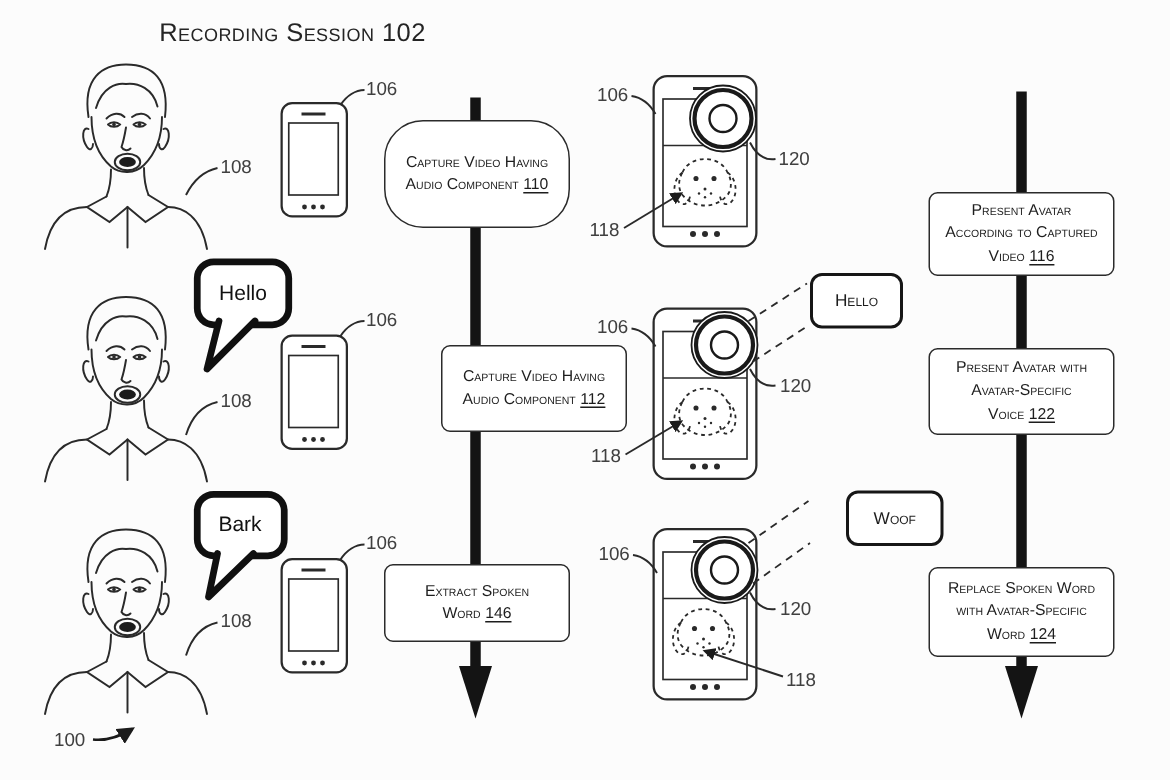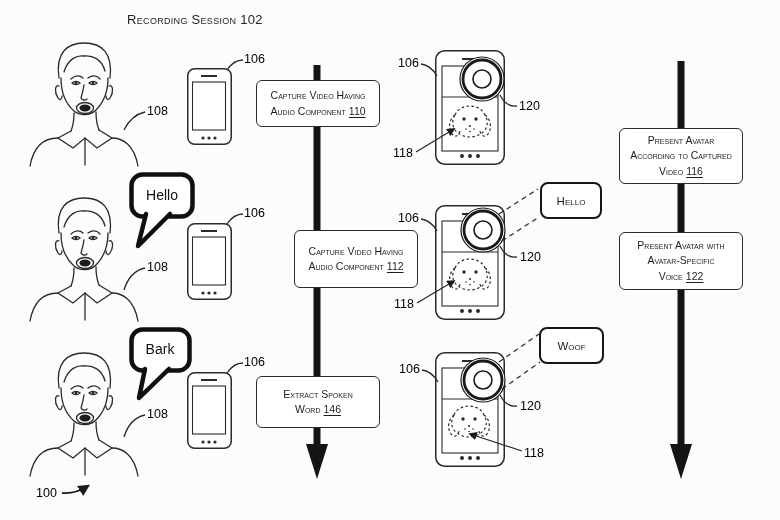--- a/index.html
+++ b/index.html
@@ -1,29 +1,29 @@
 <!DOCTYPE html>
 <html><head>
 <meta charset="utf-8">
 <style>
   html,body{margin:0;padding:0;background:#e9e9e9;}
   #fig{position:relative;width:780px;height:520px;background:#fcfcfc;overflow:hidden;
        font-family:"Liberation Sans",sans-serif;color:#1f1f1f;}
   #art{position:absolute;left:0;top:0;z-index:1;}
   .txt{position:absolute;z-index:3;}
-  .title{font-variant:small-caps;font-size:13px;letter-spacing:.3px;text-align:center;color:#242424;}
+  .title{font-variant:small-caps;font-size:17px;letter-spacing:.3px;text-align:center;color:#242424;}
   .fbox{position:absolute;z-index:2;width:124px;box-sizing:border-box;background:#fff;
         border:1.5px solid #2b2b2b;border-radius:6px;display:flex;align-items:center;justify-content:center;
         font-variant:small-caps;font-size:10.5px;line-height:1.45;text-align:center;padding:3px 5px;color:#1d1d1d;}
   .fbox .ref{text-decoration:underline;text-underline-offset:2px;margin-left:3px;}
   .sbox{position:absolute;z-index:2;box-sizing:border-box;background:#fff;border:2px solid #161616;
         border-radius:8px;display:flex;align-items:center;justify-content:center;
         font-variant:small-caps;font-size:11.5px;color:#1d1d1d;}
   .bubtxt{position:absolute;z-index:3;text-align:center;font-size:14px;color:#111;}
-  .num{position:absolute;z-index:3;font-size:12.5px;color:#000000;}
+  .num{position:absolute;z-index:3;font-size:12.5px;color:#404040;}
 </style>
 </head>
 <body>
 
 <div id="fig">
 
   <svg id="art" width="780" height="520" viewBox="0 0 780 520">
     <defs>
       <marker id="ah" viewBox="0 0 10 10" refX="8" refY="5" markerWidth="6.5" markerHeight="6.5" orient="auto-start-reverse">
         <path d="M0,0 L10,5 L0,10 z" fill="#1b1b1b"></path>
@@ -150,44 +150,47 @@
       <path d="M517,406 C510,407 504,403 500,395"></path>
       <path d="M416,152 L454,129" marker-end="url(#ah)"></path>
       <path d="M417,303 L454,281" marker-end="url(#ah)"></path>
       <path d="M522,451 L470,434" marker-end="url(#ah)"></path>
     </g>
     <path d="M62,493 C72,494 80,491 88,486" fill="none" stroke="#1b1b1b" stroke-width="1.8" marker-end="url(#ah)"></path>
   </svg>
 
   <div class="txt title" style="left:100px;top:12px;width:190px;">Recording Session 102</div>
 
-  <div class="fbox" style="left:256px;top:80px;height:47px;">
+  <div class="fbox" style="left:256px;top:80px;height:72px;border-radius:26px;">
     <span><span>Capture Video Having Audio Component</span><span class="ref">110</span></span>
   </div>
   <div class="fbox" style="left:256px;top:230px;height:58px;margin-left:38px;">
     <span><span>Capture Video Having Audio Component</span><span class="ref">112</span></span>
   </div>
   <div class="fbox" style="left:256px;top:376px;height:52px;">
     <span><span>Extract Spoken Word</span><span class="ref">146</span></span>
   </div>
 
   <div class="fbox" style="left:619px;top:80px;height:56px;margin-top:48px;">
     <span><span>Present Avatar According to Captured Video</span><span class="ref">116</span></span>
   </div>
   <div class="fbox" style="left:619px;top:232px;height:58px;">
     <span><span>Present Avatar with Avatar-Specific Voice</span><span class="ref">122</span></span>
+  </div>
+  <div class="fbox" style="left:619px;top:378px;height:60px;">
+    <span><span>Replace Spoken Word with Avatar-Specific Word</span><span class="ref">124</span></span>
   </div>
 
   <div class="bubtxt" style="left:131px;top:187px;width:62px;">Hello</div>
   <div class="bubtxt" style="left:131px;top:341px;width:58px;">Bark</div>
 
   <div class="sbox" style="left:540px;top:182px;width:62px;height:37px;">
       <span>Hello</span>
     </div>
-  <div class="sbox" style="left:539px;top:327px;width:65px;height:37px;">
+  <div class="sbox" style="left:564px;top:327px;width:65px;height:37px;">
       <span>Woof</span>
     </div>
 
   <div class="num" style="left:244px;top:52px;">106</div>
   <div class="num" style="left:244px;top:206px;">106</div>
   <div class="num" style="left:244px;top:355px;">106</div>
   <div class="num" style="left:147px;top:104px;">108</div>
   <div class="num" style="left:147px;top:260px;">108</div>
   <div class="num" style="left:147px;top:407px;">108</div>
   <div class="num" style="left:398px;top:56px;">106</div>

